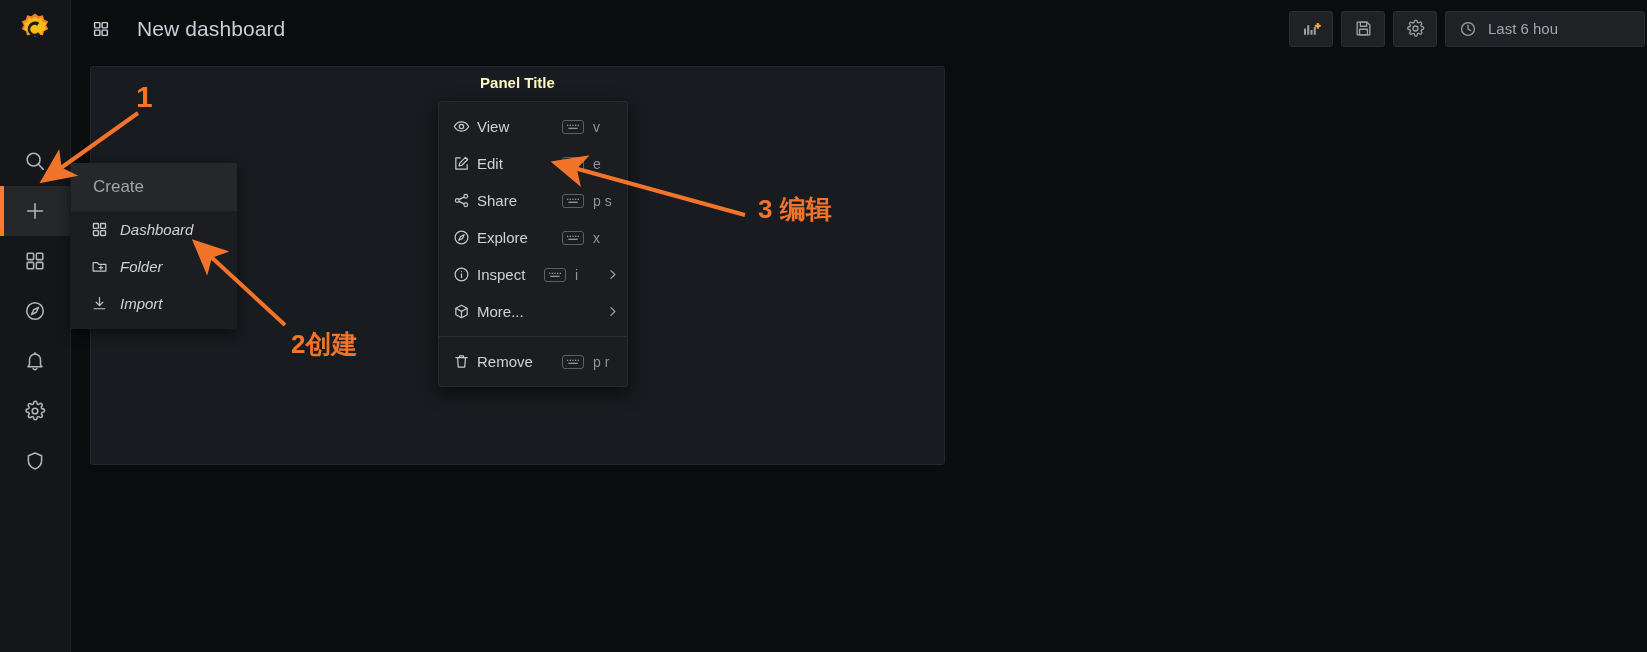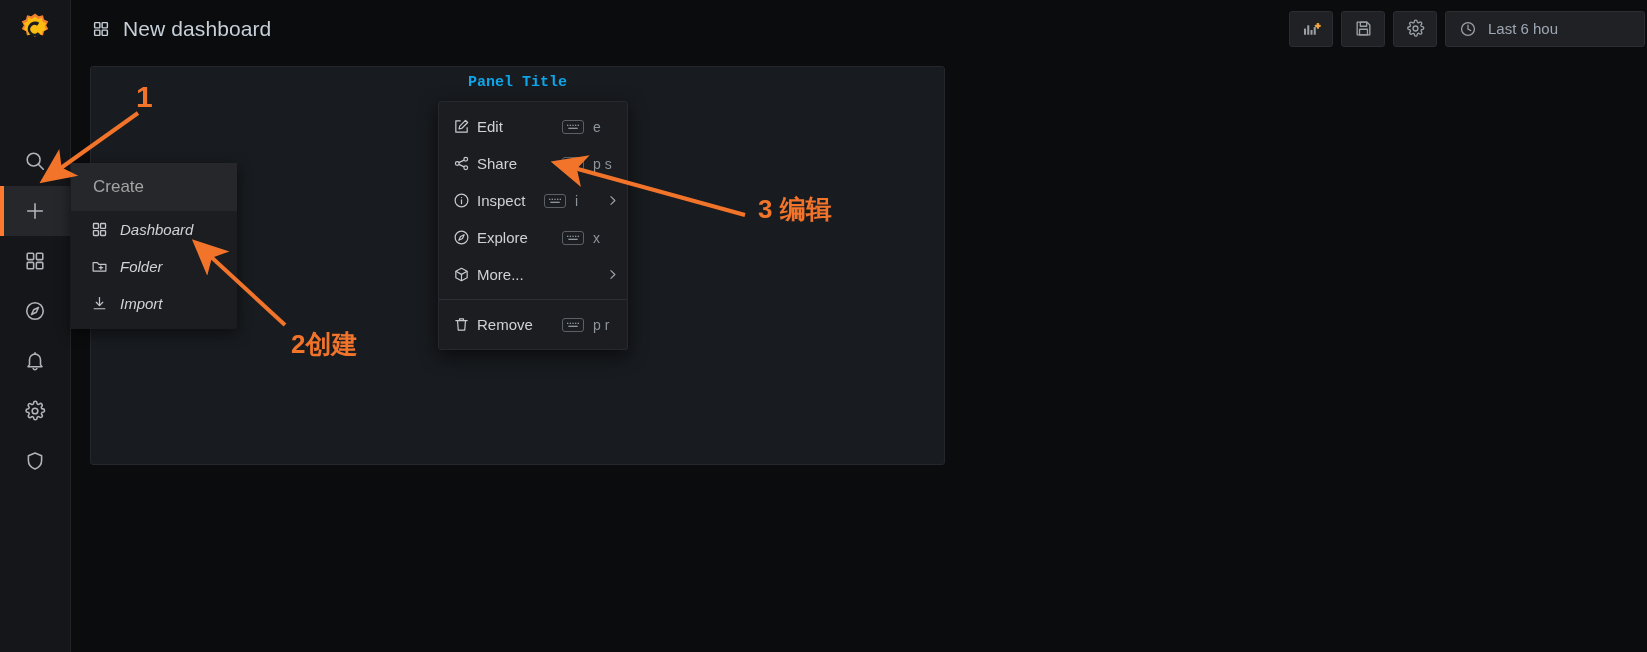--- a/index.html
+++ b/index.html
@@ -41,21 +41,21 @@
   .nav-spacer-1 { height: 79px; }
 
   
   .topnav {
     position: absolute; left: 71px; top: 0;
     width: 1576px; height: 57px;
     background: #0b0c0e;
     display: flex; align-items: center;
   }
   .dash-title-wrap {
-    display: flex; align-items: center; gap: 13px;
+    display: flex; align-items: center; gap: 27px;
     margin-left: 21px;
   }
   .dash-title-icon { color: #c7d0d9; display:flex; }
   .dash-title-icon svg { width: 18px; height: 18px; display:block; }
   .dash-title {
     color: #c7d0d9;
     font-size: 21px;
     letter-spacing: .1px;
   }
   .topnav-right {
@@ -94,24 +94,23 @@
     width: 855px; height: 399px;
     background: #181b1f;
     border: 1px solid #24262b;
     border-radius: 3px;
   }
   .panel-header {
     height: 30px;
     display: flex; align-items: center; justify-content: center;
   }
   .panel-title {
-    color: #0ea5e9;
+    color: #fef9c3;
     font-size: 15px;
     font-weight: bold;
-    font-family: Liberation Mono, monospace;
   }
   .panel-body {
     height: 360px;
     display: flex; align-items: center; justify-content: center;
   }
   .panel-nodata {
     color: #7a8189;
     font-size: 22px;
   }
 
@@ -375,102 +374,95 @@
             <polyline points="7.4,10.3 12,14.9 16.6,10.3"></polyline>
             <line x1="4.5" y1="19.4" x2="19.5" y2="19.4"></line>
         </svg>
       </span>
       <span>Import</span>
     </div>
   </div>
 
   <div class="ctx-menu">
 
-
-    <div class="ctx-item">
-      <span class="ctx-ico">
-        <svg viewBox="0 0 24 24" fill="none" stroke="currentColor" stroke-width="1.7" stroke-linejoin="round">
-          <path d="M20 13.2V20H4V4h6.8"></path>
-            <path d="M17.6 3.3l3.1 3.1-8.1 8.1-4 .9.9-4z"></path>
-        </svg>
-      </span>
-      <span class="ctx-label">Edit</span>
+    <div class="ctx-item">
+      <span class="ctx-ico">
+        <svg viewBox="0 0 24 24" fill="none" stroke="currentColor" stroke-width="1.7">
+          <path d="M1.8 12S5.4 5.6 12 5.6 22.2 12 22.2 12 18.6 18.4 12 18.4 1.8 12 1.8 12z"></path>
+            <circle cx="12" cy="12" r="3.1"></circle>
+        </svg>
+      </span>
+      <span class="ctx-label">View</span>
       <span class="ctx-right">
         <span class="kbd">
           <svg viewBox="0 0 24 14" fill="currentColor">
               <g fill="#8e949c">
                 <rect x="3" y="3.5" width="2" height="2"></rect>
                 <rect x="7" y="3.5" width="2" height="2"></rect>
                 <rect x="11" y="3.5" width="2" height="2"></rect>
                 <rect x="15" y="3.5" width="2" height="2"></rect>
                 <rect x="19" y="3.5" width="2" height="2"></rect>
                 <rect x="5" y="8" width="14" height="2"></rect>
               </g>
             </svg>
         </span>
-        <span class="shortcut">e</span>
-      </span>
-    </div>
-
-    <div class="ctx-item">
-      <span class="ctx-ico">
-        <svg viewBox="0 0 24 24" fill="none" stroke="currentColor" stroke-width="1.7">
-          <circle cx="18" cy="6" r="2.6"></circle>
-            <circle cx="18" cy="18" r="2.6"></circle>
-            <circle cx="6" cy="12" r="2.6"></circle>
-          <line x1="8.3" y1="10.8" x2="15.7" y2="7.2"></line>
-            <line x1="8.3" y1="13.2" x2="15.7" y2="16.8"></line>
-        </svg>
-      </span>
-      <span class="ctx-label">Share</span>
+        <span class="shortcut">v</span>
+      </span>
+    </div>
+
+    <div class="ctx-item">
+      <span class="ctx-ico">
+        <svg viewBox="0 0 24 24" fill="none" stroke="currentColor" stroke-width="1.7" stroke-linejoin="round">
+          <path d="M20 13.2V20H4V4h6.8"></path>
+            <path d="M17.6 3.3l3.1 3.1-8.1 8.1-4 .9.9-4z"></path>
+        </svg>
+      </span>
+      <span class="ctx-label">Edit</span>
       <span class="ctx-right">
         <span class="kbd">
           <svg viewBox="0 0 24 14" fill="currentColor">
               <g fill="#8e949c">
                 <rect x="3" y="3.5" width="2" height="2"></rect>
                 <rect x="7" y="3.5" width="2" height="2"></rect>
                 <rect x="11" y="3.5" width="2" height="2"></rect>
                 <rect x="15" y="3.5" width="2" height="2"></rect>
                 <rect x="19" y="3.5" width="2" height="2"></rect>
                 <rect x="5" y="8" width="14" height="2"></rect>
               </g>
             </svg>
         </span>
-        <span class="shortcut">p s</span>
-      </span>
-    </div>
-
-    <div class="ctx-item">
-      <span class="ctx-ico">
-        <svg viewBox="0 0 24 24" fill="none" stroke="currentColor" stroke-width="1.7" stroke-linecap="round">
-          <circle cx="12" cy="12" r="9"></circle>
-            <line x1="12" y1="11" x2="12" y2="16.5"></line>
-            <circle cx="12" cy="7.8" r=".9" fill="currentColor" stroke="none"></circle>
-        </svg>
-      </span>
-      <span class="ctx-label">Inspect</span>
+        <span class="shortcut">e</span>
+      </span>
+    </div>
+
+    <div class="ctx-item">
+      <span class="ctx-ico">
+        <svg viewBox="0 0 24 24" fill="none" stroke="currentColor" stroke-width="1.7">
+          <circle cx="18" cy="6" r="2.6"></circle>
+            <circle cx="18" cy="18" r="2.6"></circle>
+            <circle cx="6" cy="12" r="2.6"></circle>
+          <line x1="8.3" y1="10.8" x2="15.7" y2="7.2"></line>
+            <line x1="8.3" y1="13.2" x2="15.7" y2="16.8"></line>
+        </svg>
+      </span>
+      <span class="ctx-label">Share</span>
       <span class="ctx-right">
         <span class="kbd">
           <svg viewBox="0 0 24 14" fill="currentColor">
               <g fill="#8e949c">
                 <rect x="3" y="3.5" width="2" height="2"></rect>
                 <rect x="7" y="3.5" width="2" height="2"></rect>
                 <rect x="11" y="3.5" width="2" height="2"></rect>
                 <rect x="15" y="3.5" width="2" height="2"></rect>
                 <rect x="19" y="3.5" width="2" height="2"></rect>
                 <rect x="5" y="8" width="14" height="2"></rect>
               </g>
             </svg>
         </span>
-        <span class="shortcut">i</span>
-        <span class="chev">
-          <svg viewBox="0 0 10 14" fill="none" stroke="currentColor" stroke-width="1.6" stroke-linecap="round" stroke-linejoin="round">
-              <polyline points="3,2 8,7 3,12"></polyline>
-            </svg>
-        </span>
+        <span class="shortcut">p s</span>
       </span>
     </div>
 
     <div class="ctx-item">
       <span class="ctx-ico">
         <svg viewBox="0 0 24 24" fill="none" stroke="currentColor" stroke-width="1.7" stroke-linejoin="round">
           <circle cx="12" cy="12" r="9"></circle>
             <polygon points="15.8,8.2 10.6,10.6 8.2,15.8 13.4,13.4"></polygon>
         </svg>
       </span>
@@ -482,20 +474,51 @@
                 <rect x="3" y="3.5" width="2" height="2"></rect>
                 <rect x="7" y="3.5" width="2" height="2"></rect>
                 <rect x="11" y="3.5" width="2" height="2"></rect>
                 <rect x="15" y="3.5" width="2" height="2"></rect>
                 <rect x="19" y="3.5" width="2" height="2"></rect>
                 <rect x="5" y="8" width="14" height="2"></rect>
               </g>
             </svg>
         </span>
         <span class="shortcut">x</span>
+      </span>
+    </div>
+
+    <div class="ctx-item">
+      <span class="ctx-ico">
+        <svg viewBox="0 0 24 24" fill="none" stroke="currentColor" stroke-width="1.7" stroke-linecap="round">
+          <circle cx="12" cy="12" r="9"></circle>
+            <line x1="12" y1="11" x2="12" y2="16.5"></line>
+            <circle cx="12" cy="7.8" r=".9" fill="currentColor" stroke="none"></circle>
+        </svg>
+      </span>
+      <span class="ctx-label">Inspect</span>
+      <span class="ctx-right">
+        <span class="kbd">
+          <svg viewBox="0 0 24 14" fill="currentColor">
+              <g fill="#8e949c">
+                <rect x="3" y="3.5" width="2" height="2"></rect>
+                <rect x="7" y="3.5" width="2" height="2"></rect>
+                <rect x="11" y="3.5" width="2" height="2"></rect>
+                <rect x="15" y="3.5" width="2" height="2"></rect>
+                <rect x="19" y="3.5" width="2" height="2"></rect>
+                <rect x="5" y="8" width="14" height="2"></rect>
+              </g>
+            </svg>
+        </span>
+        <span class="shortcut">i</span>
+        <span class="chev">
+          <svg viewBox="0 0 10 14" fill="none" stroke="currentColor" stroke-width="1.6" stroke-linecap="round" stroke-linejoin="round">
+              <polyline points="3,2 8,7 3,12"></polyline>
+            </svg>
+        </span>
       </span>
     </div>
 
     <div class="ctx-item">
       <span class="ctx-ico">
         <svg viewBox="0 0 24 24" fill="none" stroke="currentColor" stroke-width="1.7" stroke-linejoin="round">
           <path d="M12 3.2l8 4.3v9l-8 4.3-8-4.3v-9z"></path>
             <polyline points="4,7.5 12,11.8 20,7.5"></polyline>
             <line x1="12" y1="11.8" x2="12" y2="20.8"></line>
         </svg>

